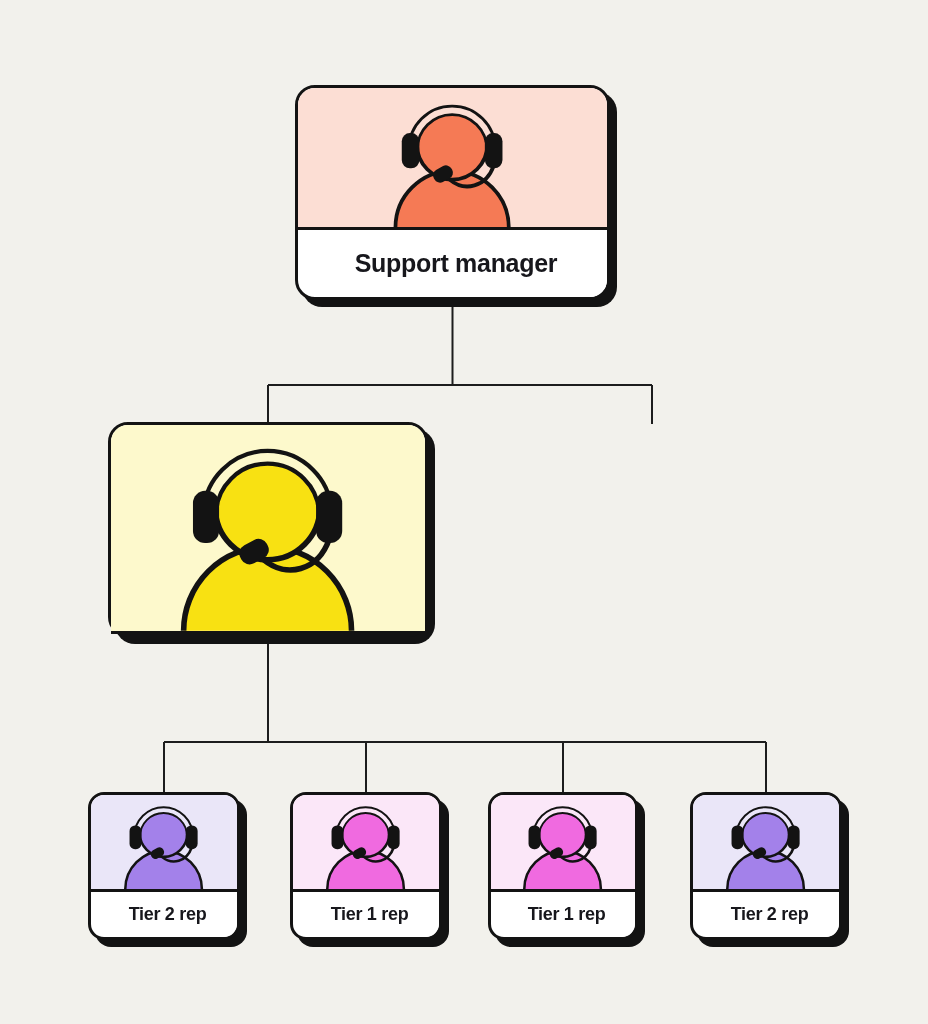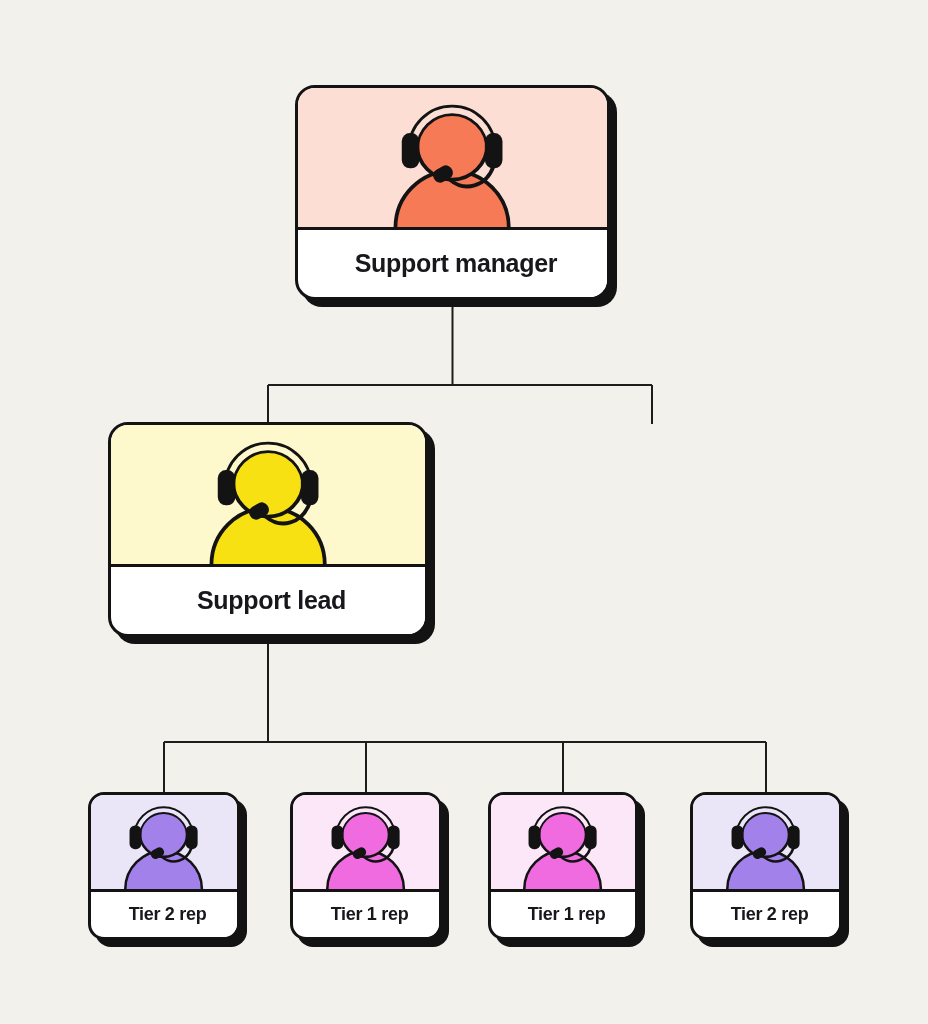--- a/index.html
+++ b/index.html
@@ -82,23 +82,20 @@
         <path class="ink-stroke" d="M25,106 a45,45 0 0 1 90,0" fill="#f8e112"></path>
         <circle class="ink-stroke" cx="70" cy="40" r="28" fill="#f8e112"></circle>
         <path d="M39,44 a31,31 0 0 1 62,0" fill="none" stroke="#131313" stroke-width="9" stroke-linecap="round"></path>
         <path d="M39,44 a31,31 0 0 1 62,0" fill="none" stroke-width="4.5" stroke-linecap="round" stroke="#fdf9cc"></path>
         <path d="M68,68 C80,78 97,74 103,57" fill="none" stroke="#131313" stroke-width="3"></path>
         <rect x="30" y="31" width="14" height="28" rx="6.5" fill="#131313"></rect>
         <rect x="96" y="31" width="14" height="28" rx="6.5" fill="#131313"></rect>
         <rect x="55" y="58" width="16" height="11" rx="5" fill="#131313" transform="rotate(-28 63 64)"></rect>
       </svg>
     </div>
-    <div class="card-label">
-      <span>Support lead</span>
-    </div>
   </div>
 
 
   <div class="card card-sm" style="left:88px;top:792px;width:152px;height:148px">
     <div class="card-art" style="background-color: rgb(234, 230, 248);">
       <svg viewBox="0 0 140 106">
         <path class="ink-stroke" d="M25,106 a45,45 0 0 1 90,0" fill="#a381ea"></path>
         <circle class="ink-stroke" cx="70" cy="40" r="28" fill="#a381ea"></circle>
         <path d="M39,44 a31,31 0 0 1 62,0" fill="none" stroke="#131313" stroke-width="9" stroke-linecap="round"></path>
         <path d="M39,44 a31,31 0 0 1 62,0" fill="none" stroke-width="4.5" stroke-linecap="round" stroke="#eae6f8"></path>

